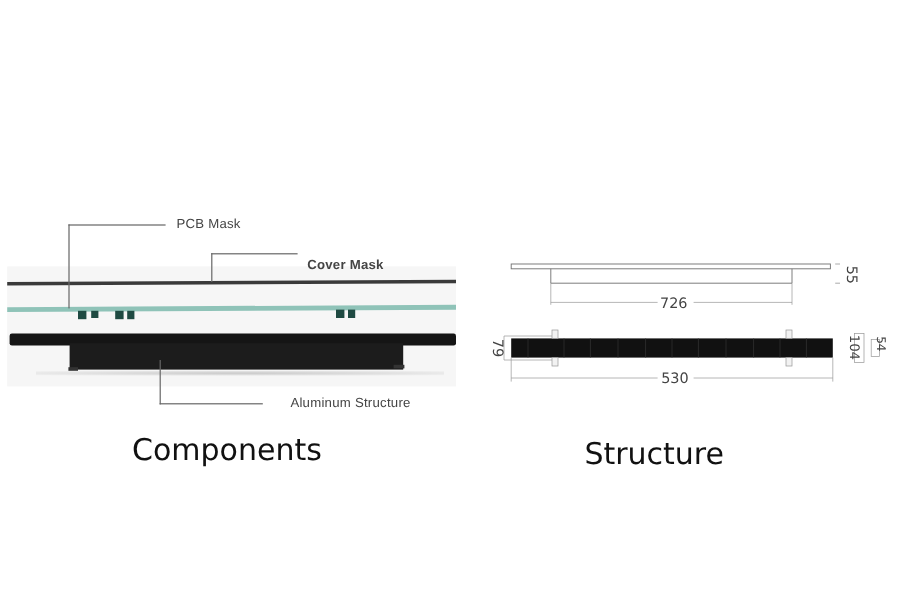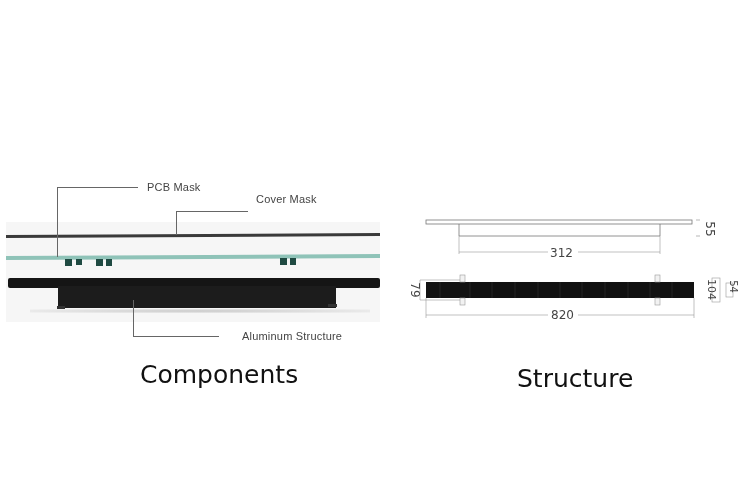--- a/index.html
+++ b/index.html
@@ -1,20 +1,20 @@
 <!DOCTYPE html>
 <html><head>
 <meta charset="utf-8">
 <style>
   html, body { margin:0; padding:0; background:#ffffff; }
   body { width:750px; height:500px; position:relative; overflow:hidden; font-family:"DejaVu Sans", sans-serif; }
   .abs { position:absolute; }
   .callout { font-size:11px; color:#444; font-family:"Liberation Sans", sans-serif; letter-spacing:0.2px; white-space:nowrap; }
   .line { position:absolute; background:#666; }
-  .caption { font-size:25px; color:#111; font-family:"DejaVu Sans", sans-serif; white-space:nowrap;margin-left:30px; }
+  .caption { font-size:25px; color:#111; font-family:"DejaVu Sans", sans-serif; white-space:nowrap; }
   .dimtxt { font-size:12px; color:#444; font-family:"DejaVu Sans", sans-serif; white-space:nowrap; }
   .panel-bg { position:absolute; background:#f4f4f4; }
 </style>
 </head>
 <body>
 
 <div>
   <div class="panel-bg" style="left:6px;top:222px;width:374px;height:100px;background:#f6f6f6;"></div>
 
   <div class="abs" style="left:6px;top:234px;width:374px;height:3px;background:#3a3a3a;transform:skewY(-0.3deg);"></div>
@@ -35,21 +35,21 @@
     <div class="abs" style="left:328px;top:304px;width:9px;height:3px;background:#333;"></div>
     <div class="abs" style="left:30px;top:309px;width:340px;height:4px;background:radial-gradient(ellipse at center, rgba(0,0,0,0.18), rgba(0,0,0,0));"></div>
   </div>
 
   <div class="line" style="left:57px;top:187px;width:81px;height:1px;"></div>
   <div class="line" style="left:57px;top:187px;width:1px;height:70px;"></div>
   <div class="abs callout" style="left:147px;top:181px;">PCB Mask</div>
 
   <div class="line" style="left:176px;top:211px;width:72px;height:1px;"></div>
   <div class="line" style="left:176px;top:211px;width:1px;height:24px;"></div>
-  <div class="abs callout" style="left:256px;top:193px;">Cover Mask</div>
+  <div class="abs callout" style="left:256px;top:215px;font-weight:bold;">Cover Mask</div>
 
   <div class="line" style="left:133px;top:300px;width:1px;height:37px;"></div>
   <div class="line" style="left:133px;top:336px;width:86px;height:1px;"></div>
   <div class="abs callout" style="left:242px;top:330px;">Aluminum Structure</div>
 
   <div class="abs caption" style="left:110px;top:360px;">Components</div>
 </div>
 
 <div>
 
@@ -93,21 +93,21 @@
 
     <line x1="26" y1="98" x2="26" y2="118" stroke="#999" stroke-width="0.6"></line>
     <line x1="294" y1="98" x2="294" y2="118" stroke="#999" stroke-width="0.6"></line>
     <line x1="26" y1="115" x2="148" y2="115" stroke="#999" stroke-width="0.6"></line>
     <line x1="178" y1="115" x2="294" y2="115" stroke="#999" stroke-width="0.6"></line>
 
     <rect x="312" y="78" width="8" height="24" fill="none" stroke="#999" stroke-width="0.6"></rect>
     <rect x="326" y="83" width="7" height="14" fill="none" stroke="#999" stroke-width="0.6"></rect>
   </svg>
 
-  <div class="abs dimtxt" style="left:550px;top:246px;">312</div>
+  <div class="abs dimtxt" style="left:550px;top:246px;">726</div>
   <div class="abs dimtxt" style="left:702px;top:222px;transform:rotate(90deg);">55</div>
-  <div class="abs dimtxt" style="left:551px;top:308px;">820</div>
+  <div class="abs dimtxt" style="left:551px;top:308px;">530</div>
   <div class="abs dimtxt" style="left:407px;top:283px;transform:rotate(90deg);">79</div>
   <div class="abs dimtxt" style="left:701px;top:283px;transform:rotate(90deg);font-size:11px;">104</div>
   <div class="abs dimtxt" style="left:727px;top:281px;transform:rotate(90deg);font-size:10px;">54</div>
 
   <div class="abs caption" style="left:487px;top:364px;">Structure</div>
 </div>
 
 </body></html>

